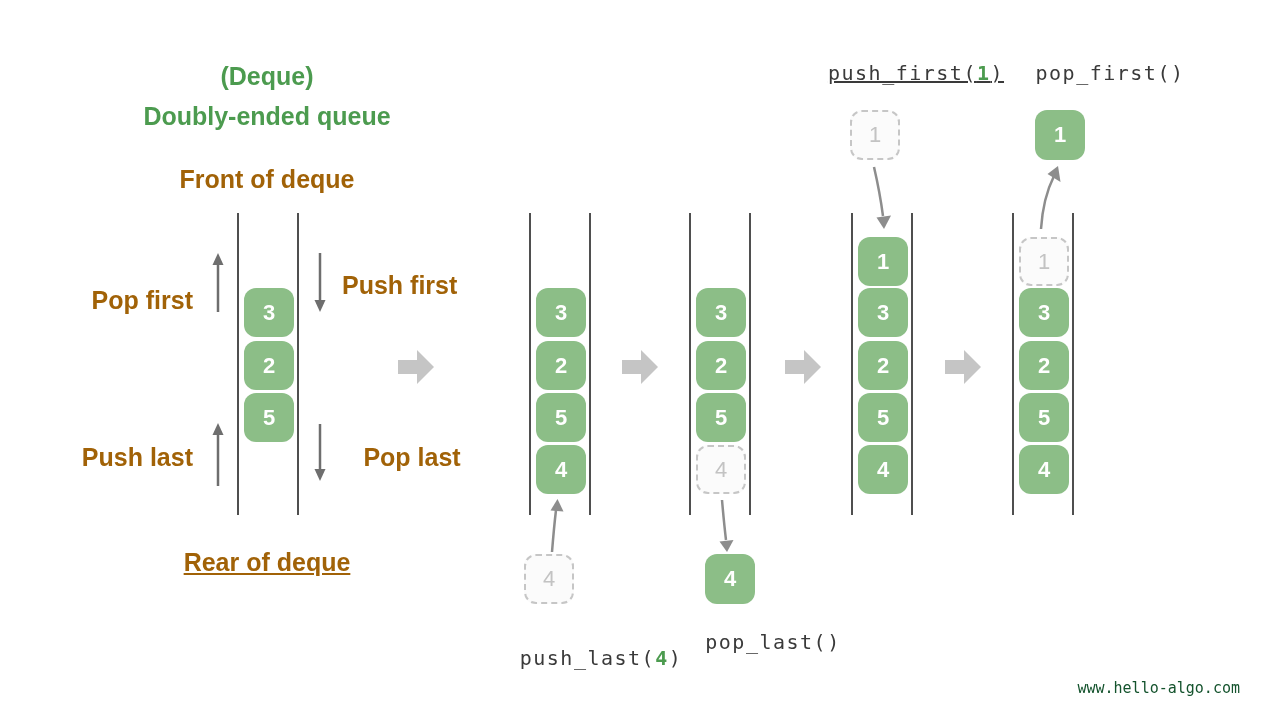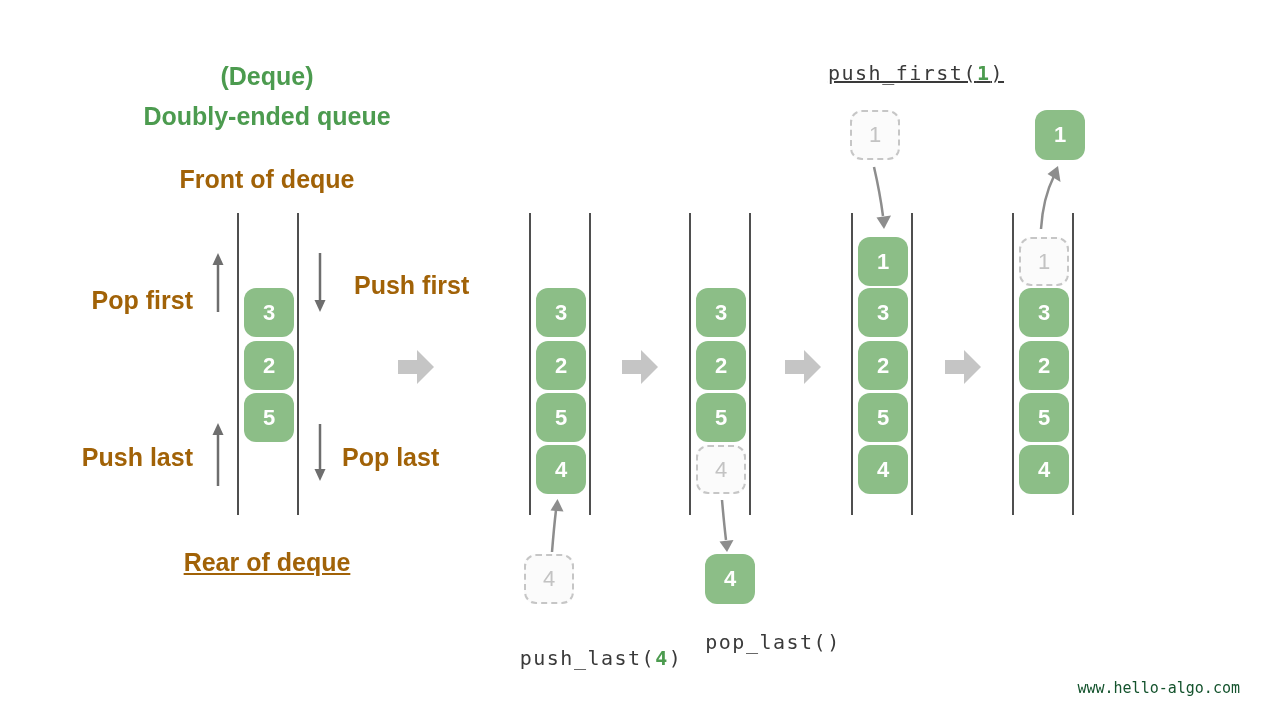--- a/index.html
+++ b/index.html
@@ -6,23 +6,23 @@
   .canvas{position:relative;width:1280px;height:720px;background:#ffffff;overflow:hidden;
           font-family:"Liberation Sans",sans-serif;}
 
   
   .title{position:absolute;left:97px;top:56px;width:340px;text-align:center;
          color:#4c9b4f;font-size:25px;font-weight:bold;line-height:40px;}
   .struct-label{position:absolute;color:#a16207;font-size:25px;font-weight:bold;}
   .front-label{left:97px;top:165px;width:340px;text-align:center;}
   .rear-label{left:97px;top:548px;width:340px;text-align:center;text-decoration:underline;}
   .pop-first-label{left:55px;top:286px;width:138px;text-align:right;}
-  .push-first-label{left:342px;top:271px;width:140px;text-align:left;margin-left:12px;}
+  .push-first-label{left:342px;top:271px;width:140px;text-align:left;}
   .push-last-label{left:55px;top:443px;width:138px;text-align:right;}
-  .pop-last-label{left:342px;top:443px;width:140px;text-align:left;}
+  .pop-last-label{left:342px;top:443px;width:140px;text-align:center;}
 
   .op-label{position:absolute;width:220px;text-align:center;color:#3a3a3a;
             font-family:"DejaVu Sans Mono",monospace;font-size:20px;letter-spacing:1.5px;}
   .op-label .arg{color:#4c9b4f;font-weight:bold;}
   .op-push-last{left:491px;top:630px;margin-top:16px;}
   .op-pop-last{left:663px;top:630px;}
   .op-push-first{left:806px;top:61px;text-decoration:underline;}
   .op-pop-first{left:1000px;top:61px;}
 
   .watermark{position:absolute;left:1040px;top:679px;width:200px;text-align:right;
@@ -152,16 +152,17 @@
     <div class="cell r1">3</div>
     <div class="cell r2">2</div>
     <div class="cell r3">5</div>
     <div class="cell r4">4</div>
   </div>
   <svg class="arr" style="left:1030px;top:163px" width="34" height="70">
     <path d="M11,66 Q13,35 24,13" stroke="#8d8d8d" stroke-width="2.5" fill="none"></path>
     <path d="M28,3 L17.5,11 L30.5,19 Z" fill="#8d8d8d"></path>
   </svg>
   <div class="float-box fb-pop-first">1</div>
+  <div class="op-label op-pop-first">pop_first()</div>
 
   <div class="watermark">www.hello-algo.com</div>
 
 </div>
 
 </body></html>

